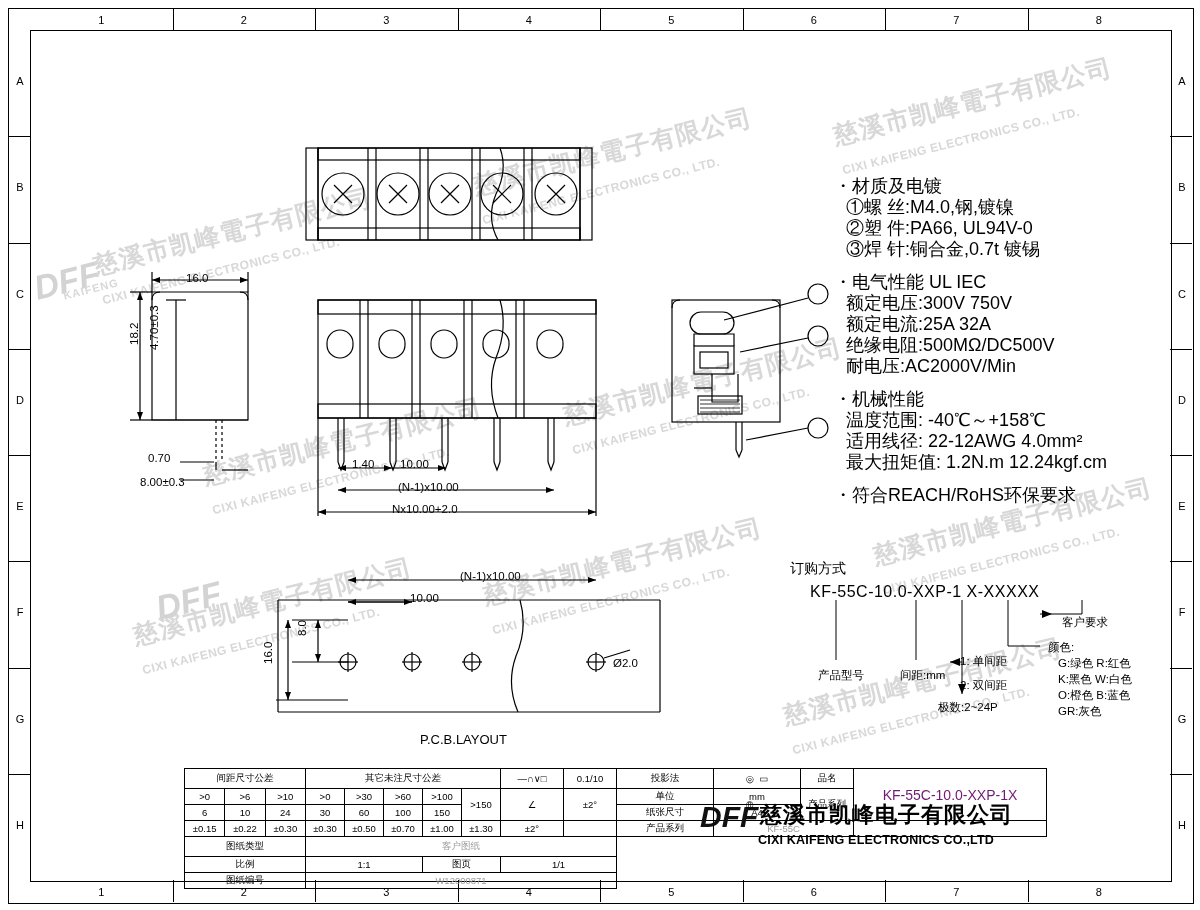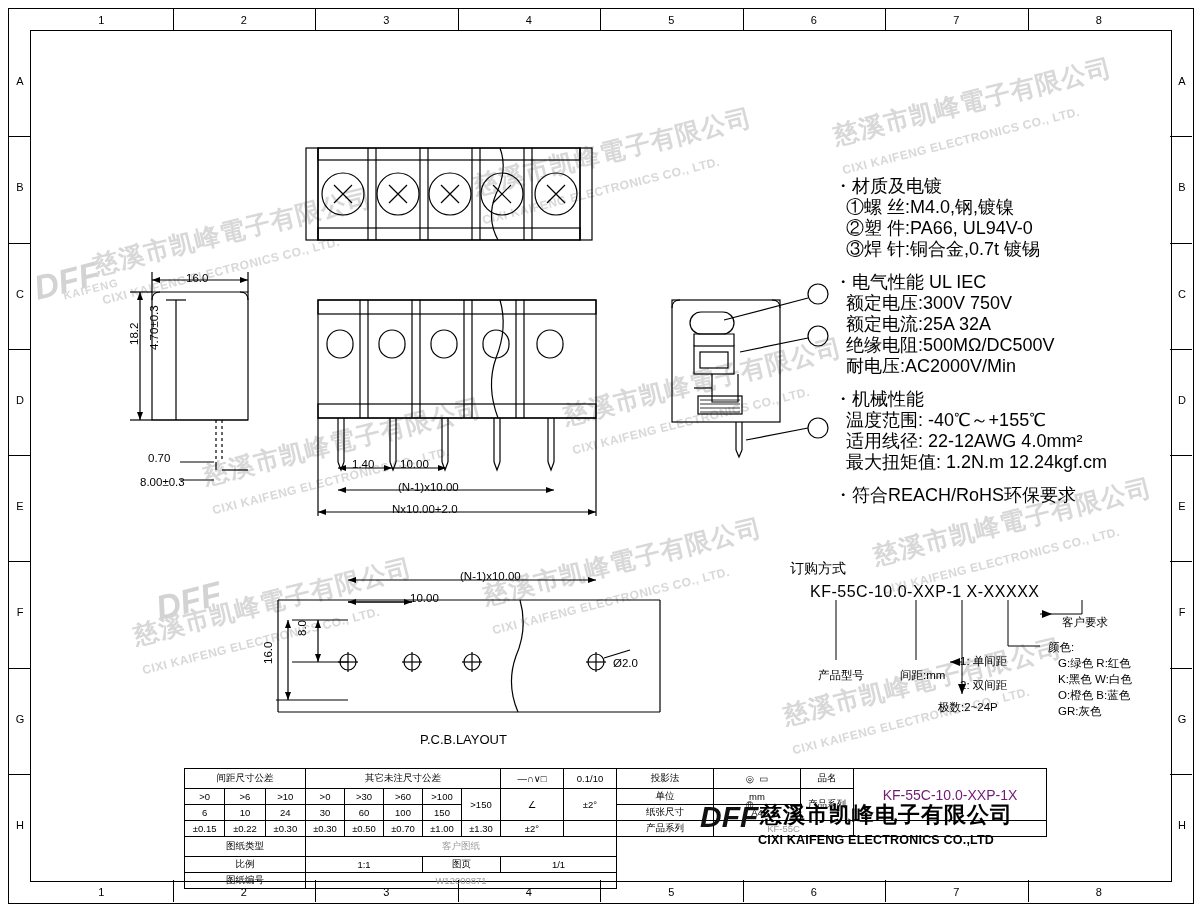--- a/index.html
+++ b/index.html
@@ -168,21 +168,21 @@
       <div class="sub">②塑 件:PA66, UL94V-0</div>
       <div class="sub">③焊 针:铜合金,0.7t 镀锡</div>
       <div class="gap"></div>
       <div class="lead">・电气性能     UL      IEC</div>
       <div class="sub">额定电压:300V   750V</div>
       <div class="sub">额定电流:25A     32A</div>
       <div class="sub">绝缘电阻:500MΩ/DC500V</div>
       <div class="sub">耐电压:AC2000V/Min</div>
       <div class="gap"></div>
       <div class="lead">・机械性能</div>
-      <div class="sub">温度范围: -40℃～+155℃</div>
+      <div class="sub">温度范围: -40℃～+158℃</div>
       <div class="sub">适用线径: 22-12AWG 4.0mm²</div>
       <div class="sub">最大扭矩值: 1.2N.m 12.24kgf.cm</div>
       <div class="gap"></div>
       <div class="lead">・符合REACH/RoHS环保要求</div>
     </div>
 
   <div class="order-title">订购方式</div>
   <div class="order-code">KF-55C-10.0-XXP-1 X-XXXXX</div>
   <div id="ordnotes">
       <div class="ord-note" style="left: 818px; top: 668px; font-family: Liberation Mono, monospace;">产品型号</div>

